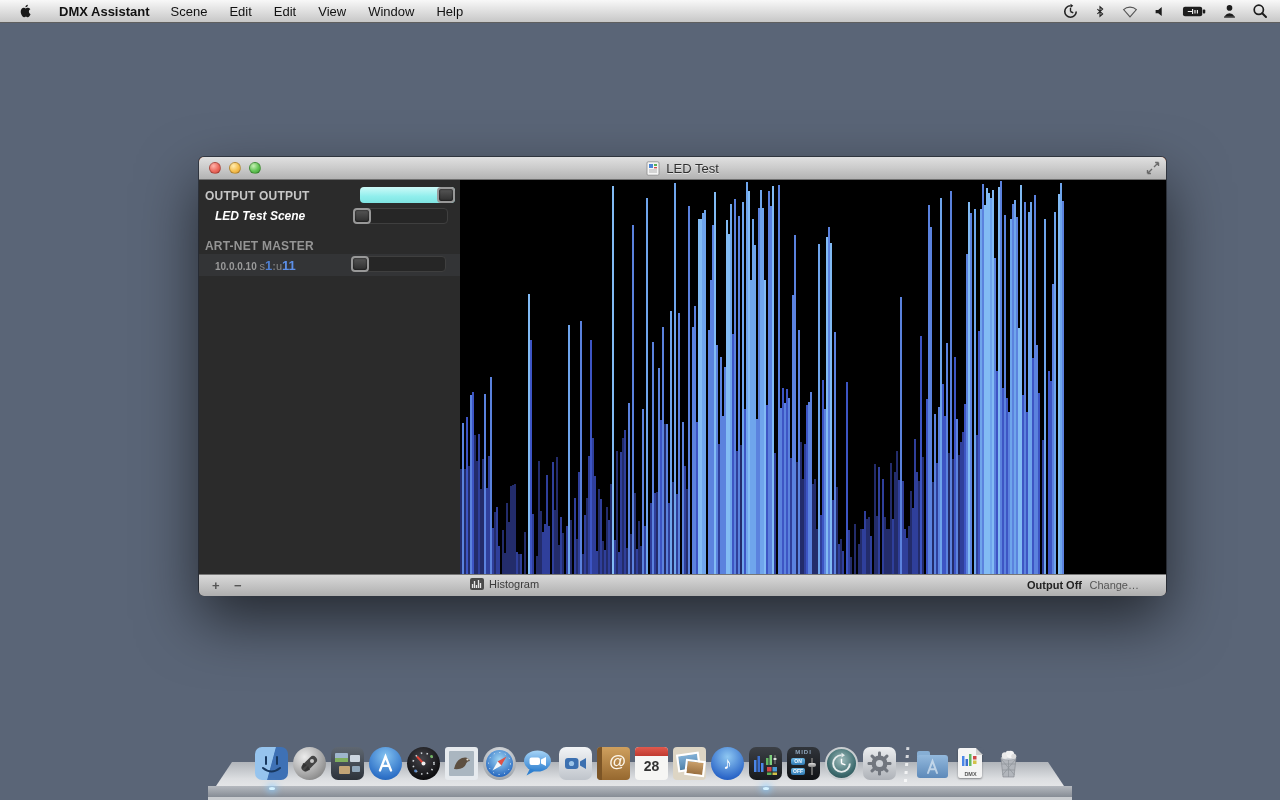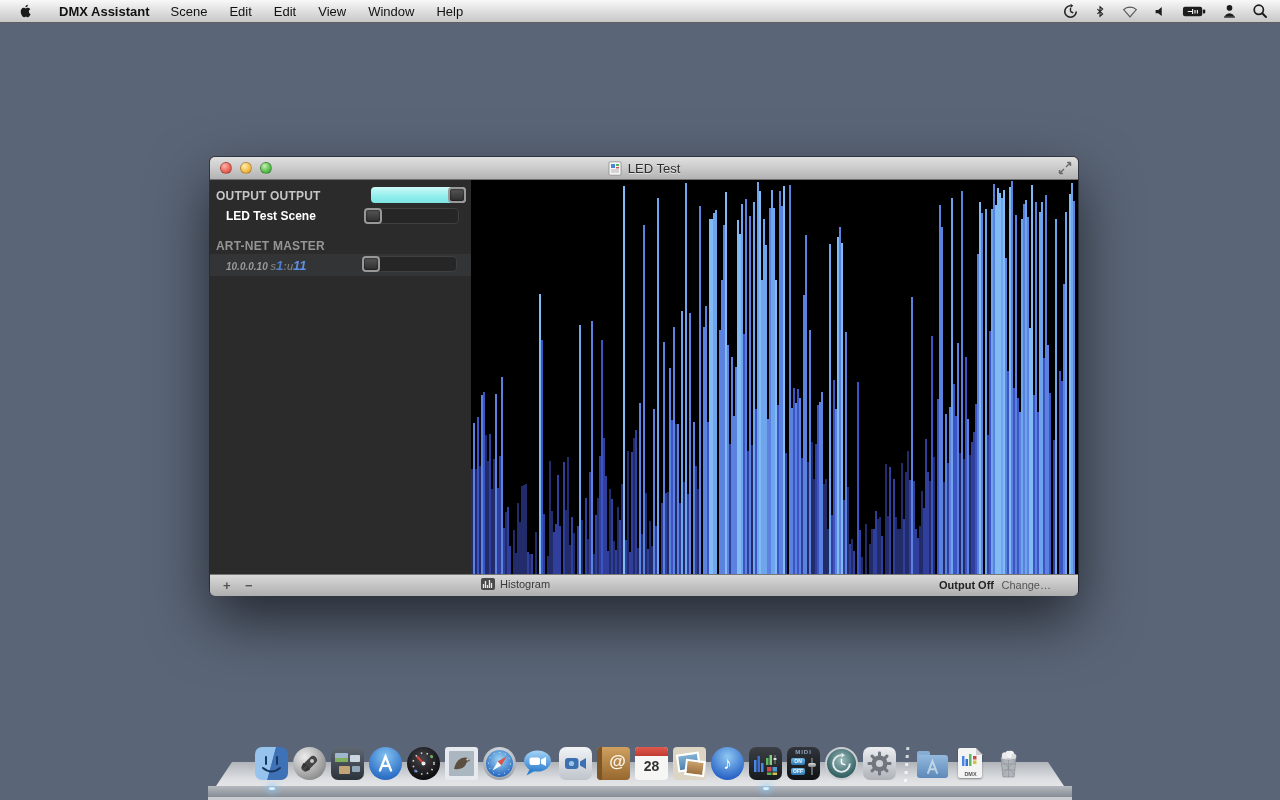--- a/index.html
+++ b/index.html
@@ -10,41 +10,41 @@
   #menubar{position:absolute;top:0;left:0;right:0;height:22px;
     background:linear-gradient(#f8f8f8,#c7c7c7);border-bottom:1px solid #5f5f5f;
     display:flex;align-items:center;font-size:13px;color:#111;z-index:50;}
   .apple{margin-left:18px;display:flex;align-items:center;}
   .m-app{font-weight:bold;margin-left:16px;padding:0 10px;}
   .m-item{padding:0 11px;}
   .m-right{margin-left:auto;display:flex;align-items:center;gap:15px;margin-right:12px;}
   .m-right svg{display:block;}
 
   
-  #window{position:absolute;left:210px;top:157px;width:868px;height:438px;border-radius:5px;
+  #window{position:absolute;left:199px;top:157px;width:967px;height:438px;border-radius:5px;
     box-shadow:0 25px 60px rgba(0,0,0,.6),0 0 0 1px rgba(0,0,0,.4);background:#c2410c;}
   .titlebar{height:22px;border-radius:5px 5px 0 0;position:relative;
     background:linear-gradient(#e0e0e0 0%,#cdcdcd 45%,#b3b3b3 100%);
     border-bottom:1px solid #707070;display:flex;align-items:center;}
   .lights{position:absolute;left:10px;top:5px;display:flex;gap:8px;}
   .light{width:12px;height:12px;border-radius:50%;border:1px solid rgba(0,0,0,.25);box-sizing:border-box;}
   .light.red{background:radial-gradient(circle at 35% 30%,#ffb3aa,#ec6a5e 55%,#cf4437);}
   .light.yellow{background:radial-gradient(circle at 35% 30%,#ffecb0,#f5bf4f 55%,#dd9a2d);}
   .light.green{background:radial-gradient(circle at 35% 30%,#c6f0b4,#61c354 55%,#3b9e30);}
   .wtitle{margin:0 auto;display:flex;align-items:center;gap:6px;font-size:13px;color:#2d2d2d;
     text-shadow:0 1px 0 rgba(255,255,255,.55);}
   .fsbtn{position:absolute;right:6px;top:4px;opacity:.75;}
 
   .wmain{display:flex;height:394px;}
   .sidebar{flex:0 0 261px;background:#2b2b2b;position:relative;font-size:12px;}
   .sb-label{position:absolute;font-weight:bold;}
   .lbl-master{left:6px;top:9px;color:#c6c6c6;letter-spacing:.2px;}
-  .lbl-scene{left:16px;top:29px;color:#fff;}
+  .lbl-scene{left:16px;top:29px;color:#fff;font-style:italic;}
   .lbl-artnet{left:6px;top:59px;color:#959595;letter-spacing:.2px;}
-  .artnet-row{position:absolute;left:0;top:74px;width:100%;height:22px;background:#333436;font-style:italic;}
+  .artnet-row{position:absolute;left:0;top:74px;width:100%;height:22px;background:#333436;}
   .artnet-text{position:absolute;left:16px;top:4px;color:#9a9a9a;font-size:10px;font-weight:bold;}
   .artnet-text .sm{font-size:11px;font-weight:normal;color:#8a8a8a;}
   .artnet-text .num{font-size:13px;font-weight:bold;color:#4f7fd0;}
   .artnet-text .num2{font-size:13px;font-weight:bold;color:#5d90e8;}
   .artnet-text .colon{color:#777;font-size:11px;}
 
   .slider{position:absolute;height:16px;border-radius:4px;box-sizing:border-box;}
   .slider .track{position:absolute;inset:0;border-radius:4px;border:1px solid #3f3f3f;background:#262626;}
   .slider .fill{position:absolute;left:0;top:0;bottom:0;border-radius:4px;
     background:linear-gradient(#cdfaf8,#8feeec 60%,#7fe4e2);}

